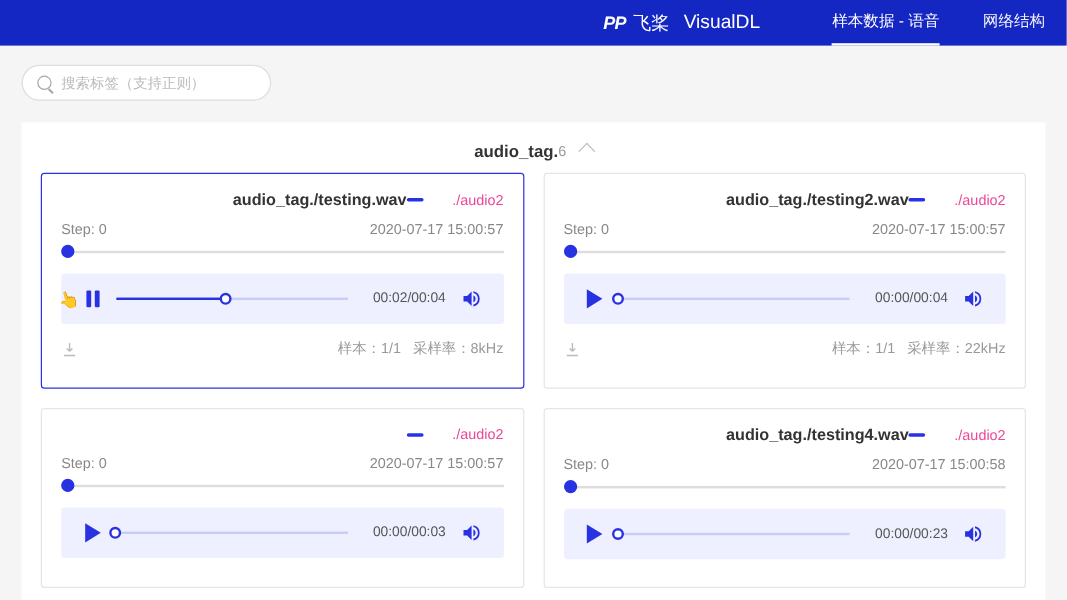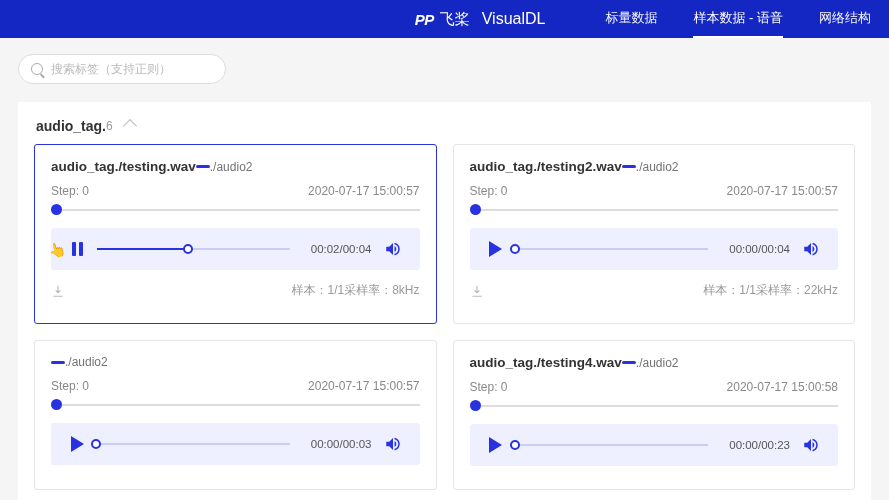--- a/index.html
+++ b/index.html
@@ -12,64 +12,63 @@
   .nav-tabs { display: flex; margin-left: 60px; gap: 36px; height: 100%; }
   .nav-tab { display: flex; align-items: center; color: #fff; font-size: 13px; cursor: pointer; height: 100%; border-bottom: 2px solid transparent; opacity: 0.95; }
   .nav-tab.active { border-bottom: 2px solid #fff; opacity: 1; }
   .searchbar-wrap { padding: 16px 18px 10px; }
   .searchbar { width: 208px; height: 30px; border: 1px solid #ddd; border-radius: 16px; display: flex; align-items: center; padding: 0 12px; background: #fff; }
   .search-icon { width: 12px; height: 12px; border: 1.5px solid #aaa; border-radius: 50%; position: relative; }
   .search-icon::after { content:""; position:absolute; width:5px; height:1.5px; background:#aaa; bottom:-2px; right:-3px; transform:rotate(45deg); }
   .search-input { border:none; outline:none; flex:1; margin-left:8px; font-size:12px; color:#a21caf; background:transparent; }
   .search-input::placeholder { color:#bbb; }
   .section { background:#fff; margin:8px 18px 0; padding:16px 12px 40px; }
-  .section-head { display:flex; justify-content:flex-start; align-items:center; padding:0 6px 10px; }
+  .section-head { display:flex; justify-content:center; align-items:center; padding:0 6px 10px; }
   .section-title { font-size:14px; font-weight:600; }
   .section-meta { display:flex; align-items:center; gap:12px; color:#999; font-size:12px; }
   .chev { width:10px; height:10px; border-right:1.5px solid #bbb; border-bottom:1.5px solid #bbb; transform:rotate(-135deg); cursor:pointer; }
   .grid { display:grid; grid-template-columns: 1fr 1fr; gap:16px; padding:0 4px; }
   .card { border:1px solid #e5e5e5; border-radius:3px; padding:14px 16px 12px; min-height:180px; display:flex; flex-direction:column; }
   .card.active { border:1px solid #2932e1; }
-  .card-head { display:flex; justify-content:flex-start; align-items:center; margin-bottom:10px; }
+  .card-head { display:flex; justify-content:flex-end; align-items:center; margin-bottom:10px; }
   .card-title { font-weight:600; font-size:13.5px; }
-  .card-run { display:flex; align-items:center; gap:0; font-size:12px; color:#737373; }
+  .card-run { display:flex; align-items:center; gap:24px; font-size:12px; color:#ec4899; }
   .run-dash { width:14px; height:3px; background:#2932e1; border-radius:2px; }
   .card-sub { display:flex; justify-content:space-between; font-size:12px; color:#888; margin-bottom:4px; }
   .step-slider-wrap { position:relative; height:16px; margin-bottom:10px; }
   .step-track { position:absolute; top:7px; left:0; right:0; height:2px; background:#ddd; }
   .step-thumb { position:absolute; top:2px; width:11px; height:11px; background:#2932e1; border-radius:50%; left:0; cursor:pointer; }
   .player { background:#eef0ff; border-radius:3px; display:flex; align-items:center; padding:12px 18px; gap:12px; }
   .play-btn { width:16px; height:16px; cursor:pointer; display:flex; align-items:center; justify-content:center; }
   .play-triangle { border-left:13px solid #2932e1; border-top:8px solid transparent; border-bottom:8px solid transparent; }
   .pause-bars { display:flex; gap:3px; }
   .pause-bars span { width:4px; height:14px; background:#2932e1; border-radius:1px; }
   .cursor-hand { position:absolute; font-size:14px; color:#666; top:14px; left:-2px; pointer-events:none; transform:rotate(-15deg); }
   .audio-slider { flex:1; position:relative; height:14px; }
   .audio-track { position:absolute; top:6px; left:0; right:0; height:2px; background:#c9cdf5; }
   .audio-fill { position:absolute; top:6px; left:0; height:2px; background:#2932e1; }
   .audio-thumb { position:absolute; top:1.5px; width:10px; height:10px; background:#fff; border:2px solid #2932e1; border-radius:50%; cursor:pointer; }
   .audio-time { font-size:11.5px; color:#555; min-width:70px; text-align:right; }
   .vol-btn { cursor:pointer; display:flex; align-items:center; }
   .vol-svg { width:18px; height:18px; }
   .card-foot { display:flex; justify-content:space-between; align-items:center; margin-top:12px; font-size:12px; color:#999; }
   .dl-icon { width:14px; height:14px; cursor:pointer; }
-  .sample-info { display:flex; }
+  .sample-info { display:flex; gap:10px; }
   .short { min-height:150px; }
 </style>
 </head>
 <body>
 
 <div class="navbar">
   <div class="brand">
     <span class="brand-logo">PP</span>
     <span class="brand-sub">飞桨</span>
     <span class="brand-title">VisualDL</span>
   </div>
   <div class="nav-tabs">
-    <div class="nav-tab">标量数据</div>
     <div class="nav-tab active">样本数据 - 语音</div>
     <div class="nav-tab">网络结构</div>
   </div>
 </div>
 
 <div class="searchbar-wrap">
   <div class="searchbar">
     <span class="search-icon"></span>
     <input class="search-input" placeholder="搜索标签（支持正则）" style="">
   </div>

